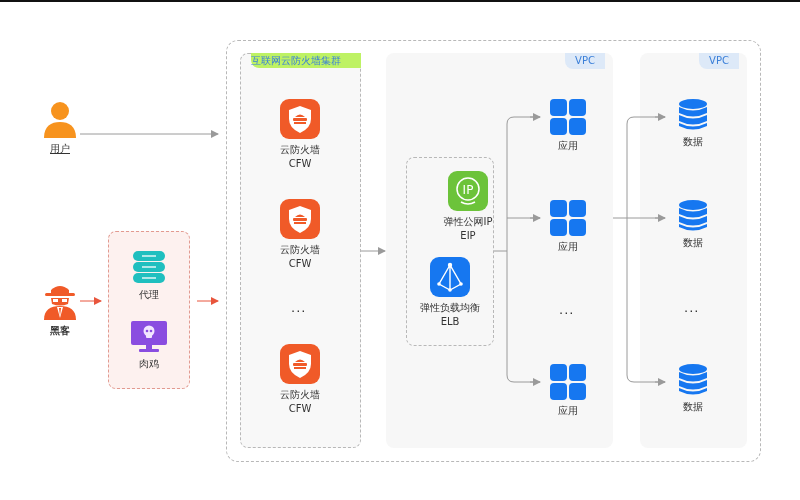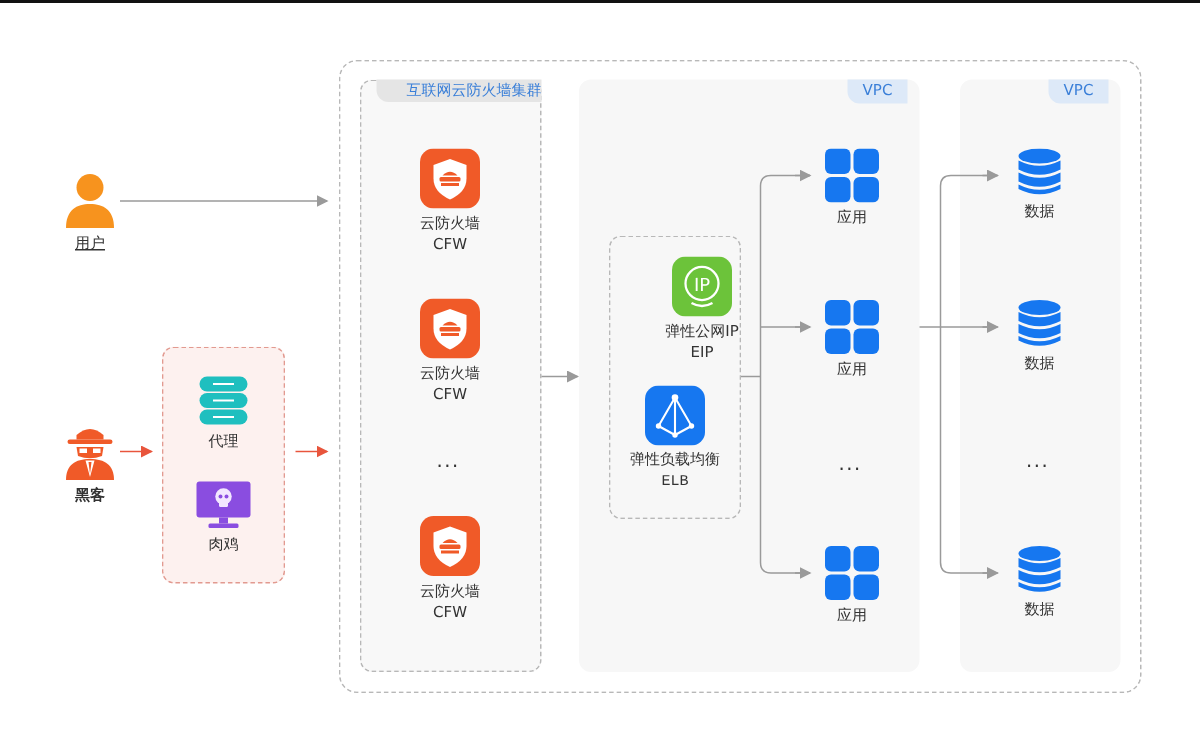--- a/index.html
+++ b/index.html
@@ -2,21 +2,21 @@
 <html><head>
 <meta charset="utf-8">
 <style>
   * { box-sizing: border-box; margin: 0; padding: 0; }
   html, body { width: 800px; height: 500px; background: #ffffff; overflow: hidden; }
   body { position: relative; font-family: "DejaVu Sans", "Liberation Sans", sans-serif; color: #333; }
   .topline { position: absolute; left: 0; top: 0; width: 800px; height: 2px; background: #111; }
   .abs { position: absolute; }
   .outer { left: 226px; top: 40px; width: 535px; height: 422px; border: 1px dashed #b8b8b8; border-radius: 12px; }
   .cluster { left: 240px; top: 53px; width: 121px; height: 395px; border: 1px dashed #b8b8b8; border-radius: 8px; background: #f8f8f8; }
-  .cluster-label { left: 251px; top: 53px; width: 110px; height: 15px; background: #e5e5e5; color: #3a7fd8; font-size: 10px; line-height: 15px; text-align: right; border-radius: 0 0 0 8px; }
+  .cluster-label { left: 251px; top: 53px; width: 110px; height: 15px; background: #bef264; color: #3a7fd8; font-size: 10px; line-height: 15px; text-align: left; border-radius: 0 0 0 8px; }
   .vpc { background: #f7f7f7; border-radius: 8px; }
   .vpc1 { left: 386px; top: 53px; width: 227px; height: 395px; }
   .vpc2 { left: 640px; top: 53px; width: 107px; height: 395px; }
   .vpc-tag { height: 16px; width: 40px; background: #dde9f8; color: #3a7fd8; font-size: 10px; line-height: 16px; text-align: center; border-radius: 0 0 0 8px; }
   .vpc-tag1 { left: 565px; top: 53px; }
   .vpc-tag2 { left: 699px; top: 53px; }
   .lb-box { left: 406px; top: 157px; width: 88px; height: 189px; border: 1px dashed #b8b8b8; border-radius: 8px; }
   .hack-box { left: 108px; top: 231px; width: 82px; height: 158px; border: 1px dashed #e29a90; border-radius: 8px; background: #fdf1ef; }
   .node { position: absolute; text-align: center; font-size: 10px; color: #333; line-height: 14px; }
   .node .ic { margin: 0 auto 4px auto; }
@@ -56,21 +56,21 @@
   <path d="M494,251 L507,251 M507,251 L507,124 Q507,117 514,117 L540,117 M507,251 L507,375 Q507,382 514,382 L540,382 M507,218 L540,218" fill="none" stroke="#9a9a9a" stroke-width="1"></path>
   <line x1="530" y1="117" x2="540" y2="117" stroke="#9a9a9a" marker-end="url(#ag)"></line>
   <line x1="530" y1="218" x2="540" y2="218" stroke="#9a9a9a" marker-end="url(#ag)"></line>
   <line x1="530" y1="382" x2="540" y2="382" stroke="#9a9a9a" marker-end="url(#ag)"></line>
   <path d="M613,218 L627,218 M627,218 L627,124 Q627,117 634,117 L665,117 M627,218 L627,375 Q627,382 634,382 L665,382 M627,218 L665,218" fill="none" stroke="#9a9a9a" stroke-width="1"></path>
   <line x1="655" y1="117" x2="665" y2="117" stroke="#9a9a9a" marker-end="url(#ag)"></line>
   <line x1="655" y1="218" x2="665" y2="218" stroke="#9a9a9a" marker-end="url(#ag)"></line>
   <line x1="655" y1="382" x2="665" y2="382" stroke="#9a9a9a" marker-end="url(#ag)"></line>
 </svg>
 
-<div class="node" style="left:40px; top:114px; width:40px;text-decoration:underline;">
+<div class="node" style="left:40px; top:100px; width:40px;text-decoration:underline;">
   <svg class="ic" width="36" height="38" viewBox="0 0 36 38">
     <circle cx="18" cy="11" r="9" fill="#f7931e"></circle>
     <path d="M2,38 C2,26 9,22 18,22 C27,22 34,26 34,38 z" fill="#f7931e"></path>
   </svg>
   <span class="lbl">用户</span>
 </div>
 
 <div class="node" style="left:40px; top:282px; width:40px;font-weight:bold;">
   <svg class="ic" width="36" height="38" viewBox="0 0 36 38">
     <path d="M9,8 Q18,0 27,8 L27,11 L9,11 z" fill="#f05a28"></path>
@@ -149,21 +149,21 @@
   <svg class="ic" width="40" height="40" viewBox="0 0 40 40">
     <rect x="0" y="0" width="40" height="40" rx="9" fill="#6cc33a"></rect>
     <circle cx="20" cy="18" r="11" fill="none" stroke="#fff" stroke-width="1.5"></circle>
     <text x="20" y="23" text-anchor="middle" font-size="12" fill="#fff" font-family="DejaVu Sans, sans-serif">IP</text>
     <path d="M13,31 Q20,35 27,31" stroke="#fff" stroke-width="1.5" fill="none"></path>
   </svg>
   <span class="lbl">弹性公网IP</span>
   <span class="lbl">EIP</span>
 </div>
 
-<div class="node" style="left:410px; top:257px; width:80px;font-family:Liberation Mono, monospace;">
+<div class="node" style="left:410px; top:257px; width:80px;">
   <svg class="ic" width="40" height="40" viewBox="0 0 40 40">
     <rect x="0" y="0" width="40" height="40" rx="9" fill="#1677f0"></rect>
     <path d="M20,8 L9,27 L20,33 L31,27 z M20,8 L20,33" stroke="#fff" stroke-width="1.4" fill="none"></path>
     <circle cx="20" cy="8" r="2.2" fill="#fff"></circle>
     <circle cx="9" cy="27" r="1.8" fill="#fff"></circle>
     <circle cx="31" cy="27" r="1.8" fill="#fff"></circle>
     <circle cx="20" cy="33" r="1.8" fill="#fff"></circle>
   </svg>
   <span class="lbl">弹性负载均衡</span>
   <span class="lbl">ELB</span>

